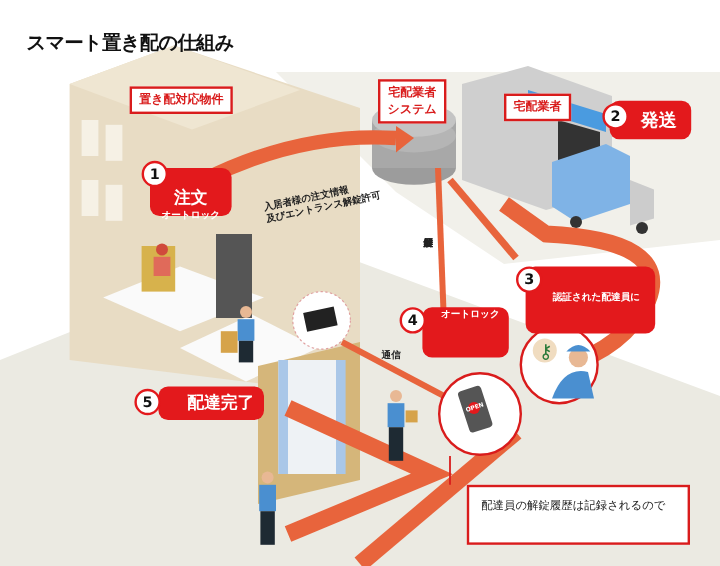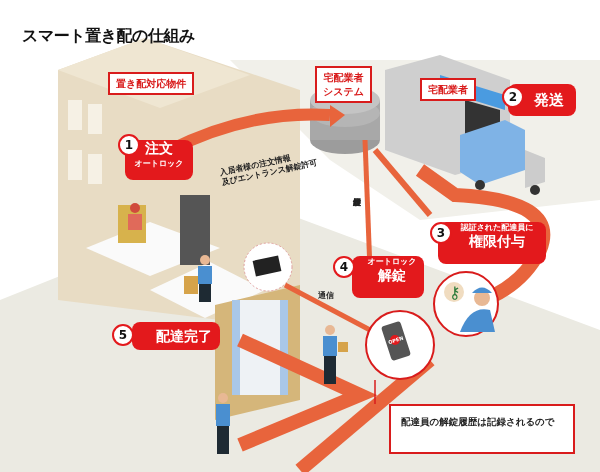--- a/index.html
+++ b/index.html
@@ -4,21 +4,21 @@
 <style>
 *{margin:0;padding:0;box-sizing:border-box}
 html,body{width:600px;height:472px;overflow:hidden;background:#fff}
 body{font-family:"DejaVu Sans",sans-serif;position:relative}
 #stage{position:absolute;left:0;top:0;width:600px;height:472px}
 .abs{position:absolute}
 .title{left:22px;top:26px;font-size:16px;font-weight:bold;color:#111;letter-spacing:-0.5px}
 .redbox{background:#fff;border:2px solid #d91c1c;color:#d91c1c;font-weight:bold;font-size:10px;text-align:center;line-height:1.3;padding:3px 6px}
 .bubble{background:#e3191c;color:#fff;border-radius:8px;text-align:center;font-weight:bold}
 .num{position:absolute;width:22px;height:22px;border-radius:50%;background:#fff;border:2px solid #e3191c;color:#111;font-weight:bold;font-size:12px;line-height:18px;text-align:center}
-.note{left:389px;top:404px;width:186px;height:50px;border:2px solid #d91c1c;background:#fff;font-size:9.5px;font-weight:bold;color:#222;padding:8px 10px;line-height:1.65}
+.note{left:389px;top:404px;width:186px;height:50px;border:2px solid #d91c1c;background:#fff;font-size:9.5px;font-weight:normal;color:#222;padding:8px 10px;line-height:1.65}
 .small{font-size:8px;font-weight:bold;color:#222}
 .v{writing-mode:vertical-rl}
 </style>
 </head>
 <body>
 
 <div id="stage">
 
   <svg class="abs" style="left:0;top:0" width="600" height="472">
 
@@ -112,38 +112,36 @@
 
   <div class="abs redbox" style="left:108px;top:72px">置き配対応物件</div>
 
   <div class="abs title">スマート置き配の仕組み</div>
   <div class="abs redbox" style="left:315px;top:66px;line-height:1.35">
     <div>宅配業者</div>
     <div>システム</div>
   </div>
   <div class="abs redbox" style="left:420px;top:78px">宅配業者</div>
 
-  <div class="abs bubble" style="left:125px;top:140px;width:68px;height:40px;padding-top:0">
+  <div class="abs bubble" style="left:125px;top:140px;width:68px;height:40px;padding-top:16px">
     <div style="font-size:14px">注文</div>
     <div style="font-size:8px">オートロック</div>
   </div>
   <div class="num" style="left:118px;top:134px">1</div>
 
   <div class="abs bubble" style="left:508px;top:84px;width:68px;height:32px;font-size:15px;line-height:32px;padding-left:14px">発送</div>
   <div class="num" style="left:502px;top:86px">2</div>
 
-  <div class="abs bubble" style="left:438px;top:222px;width:108px;height:42px;padding-top:0;padding-left:10px">
+  <div class="abs bubble" style="left:438px;top:222px;width:108px;height:56px;padding-top:20px;padding-left:10px">
     <div style="font-size:8px">認証された配達員に</div>
-    <div style="font-size:14px">権限付与</div>
   </div>
   <div class="num" style="left:430px;top:222px">3</div>
 
   <div class="abs bubble" style="left:352px;top:256px;width:72px;height:42px;padding-top:0;padding-left:8px">
     <div style="font-size:8px">オートロック</div>
-    <div style="font-size:14px">解錠</div>
   </div>
   <div class="num" style="left:333px;top:256px">4</div>
 
   <div class="abs bubble" style="left:132px;top:322px;width:88px;height:28px;font-size:14px;line-height:28px;padding-left:16px">配達完了</div>
   <div class="num" style="left:112px;top:324px">5</div>
 
   <div class="abs small" style="left:220px;top:158px;transform:rotate(-12deg);line-height:1.3">
     <div>入居者様の注文情報</div>
     <div>及びエントランス解錠許可</div>
   </div>

